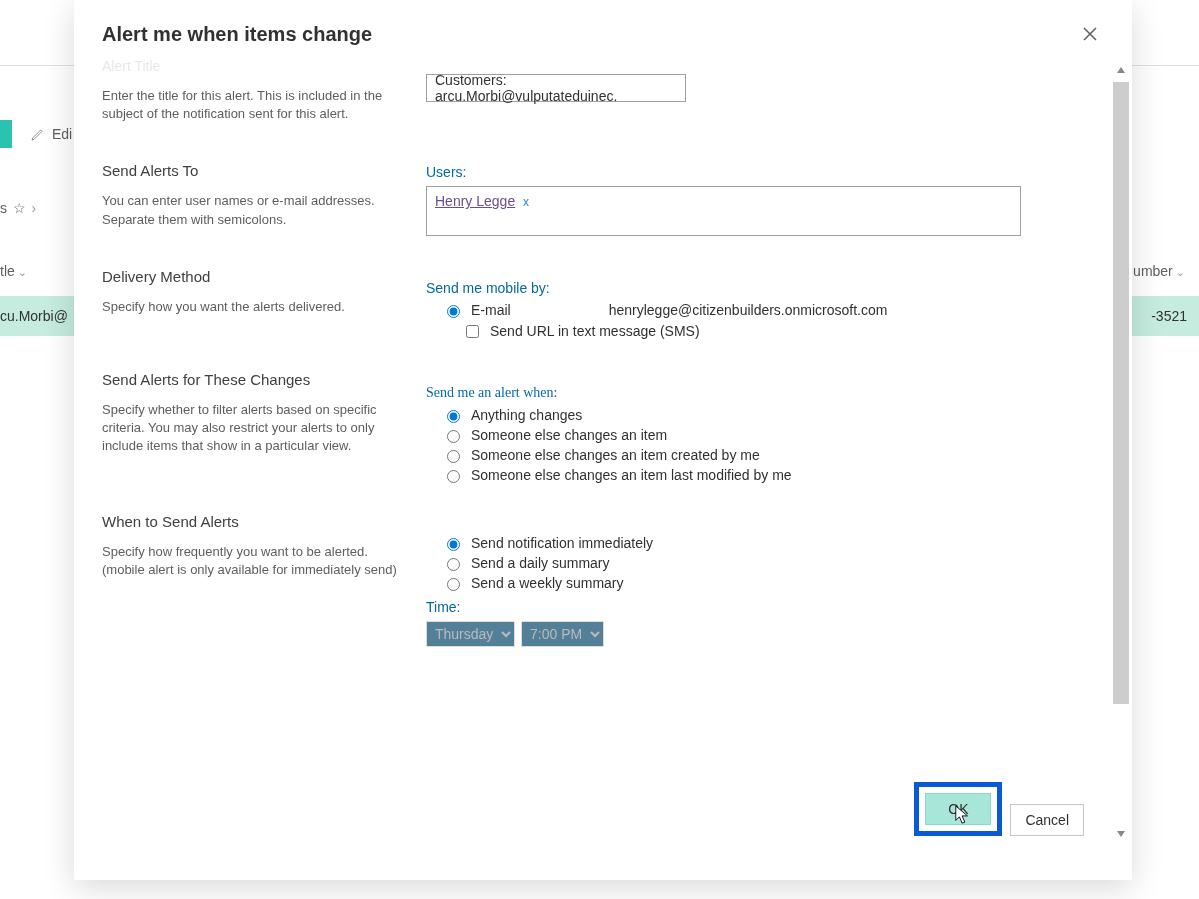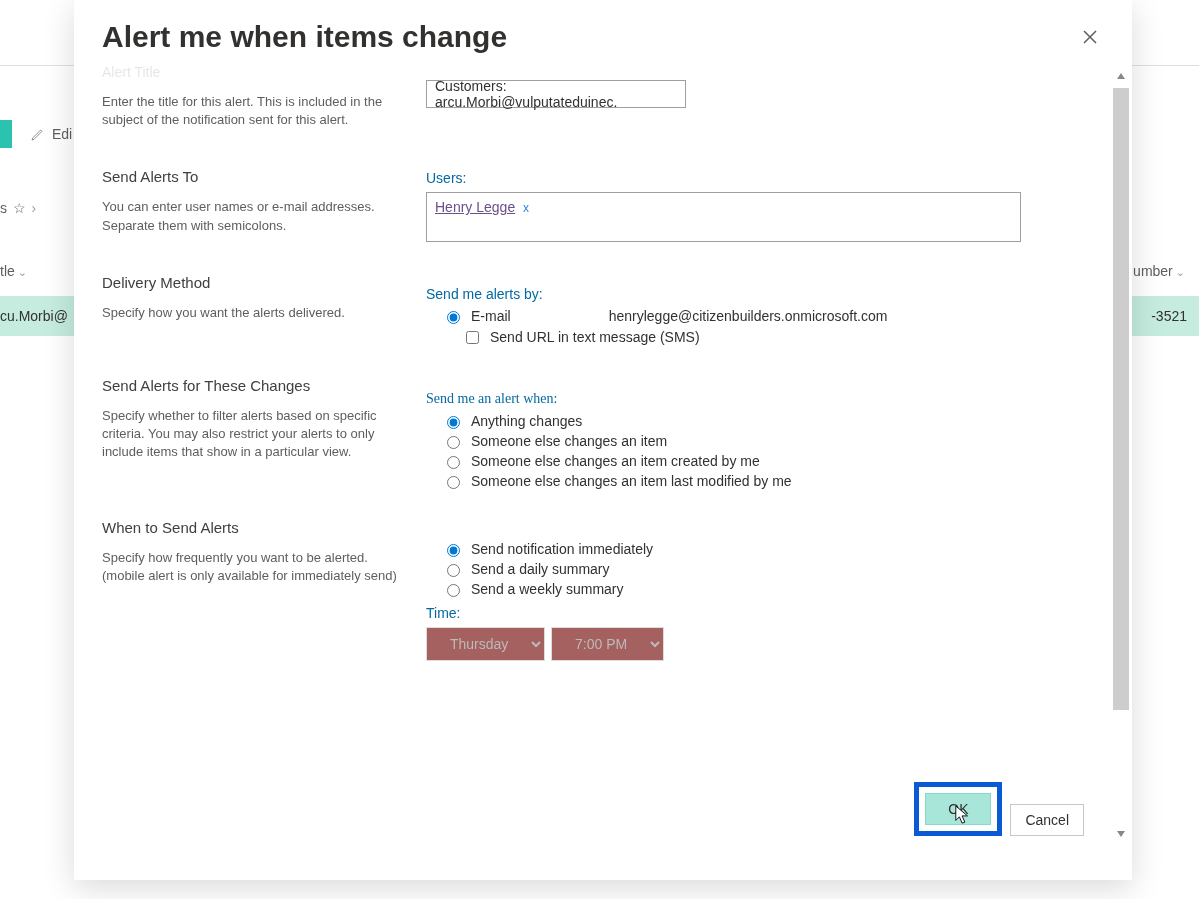--- a/index.html
+++ b/index.html
@@ -40,21 +40,21 @@
   
   .modal {
     position:absolute; top:0; left:74px; width:1058px; height:880px;
     background:#ffffff; box-shadow: 0 8px 30px rgba(0,0,0,.15);
     display:flex; flex-direction:column;
   }
   .modal-header {
     padding:20px 28px 8px 28px;
     display:flex; align-items:center; justify-content:space-between;
   }
-  .modal-title { font-size:30px; font-weight:600; color:#323130; }
+  .modal-title { font-size:20px; font-weight:600; color:#323130; }
   .close-btn { width:28px; height:28px; display:flex; align-items:center; justify-content:center; cursor:pointer; color:#605e5c; }
   .close-btn svg { width:16px; height:16px; stroke:#605e5c; stroke-width:1.5; fill:none; }
 
   .modal-body {
     position:relative; flex:1; overflow:hidden; padding: 0 28px 0 28px;
   }
   
   .scroll-track {
     position:absolute; right:3px; top:6px; bottom:38px; width:16px;
   }
@@ -79,21 +79,21 @@
   .users-box {
     border:1px solid #a19f9d; min-height:50px; padding:6px 8px; font-size:14px; width:595px;
   }
   .user-chip a { color:#6b4e8a; text-decoration:underline; }
   .user-chip .remove { color:#2b88d8; font-size:12px; margin-left:4px; cursor:pointer; }
   .field-label { color:#0369a1; font-size:14px; margin-bottom:6px; }
   .radio-row, .check-row { display:flex; align-items:center; gap:8px; margin:4px 0; font-size:14px; color:#323130; }
   .radio-row input, .check-row input { accent-color:#0078d4; }
   .radio-row.indent { margin-left:16px; }
   .sms-input { border:1px solid #d2d0ce; height:26px; width:250px; margin-left:8px; }
-  .select-dis { border:1px solid #d2d0ce; height:34px; background:#7f1d1d; color:#a19f9d; font-size:14px; padding:0 19px; }
+  .select-dis { border:1px solid #d2d0ce; height:26px; background:#0c4a6e; color:#a19f9d; font-size:14px; padding:0 4px; }
   .time-row { display:flex; gap:6px; margin-top:6px; }
 
   .section-spacer { height:26px; }
   .cut-title { color:#a19f9d; font-size:14px; margin-top:-2px;}
 
   
   .footer {
     position:absolute; bottom:44px; right:48px; display:flex; gap:8px; align-items:flex-end;
   }
   .ok-highlight {
@@ -201,21 +201,21 @@
       </div>
 
       <div class="section-spacer"></div>
         <div class="section-spacer"></div>
 
       <div class="section-left">
         <p class="sec-title">Delivery Method</p>
         <p class="sec-desc">Specify how you want the alerts delivered.</p>
       </div>
       <div class="right-col">
-        <div class="field-label" style="margin-top:10px;">Send me alerts by:</div>
+        <div class="field-label" style="margin-top:10px;">Send me mobile by:</div>
         <div class="radio-row indent">
           <input type="radio" checked="" style="">
           <span>E-mail</span>
           <span class="email-display" style="margin-left:90px;">henrylegge@citizenbuilders.onmicrosoft.com</span>
         </div>
         <div class="check-row" style="margin-left:36px;">
           <input type="checkbox" style="">
           <span>Send URL in text message (SMS)</span>
         </div>
       </div>

